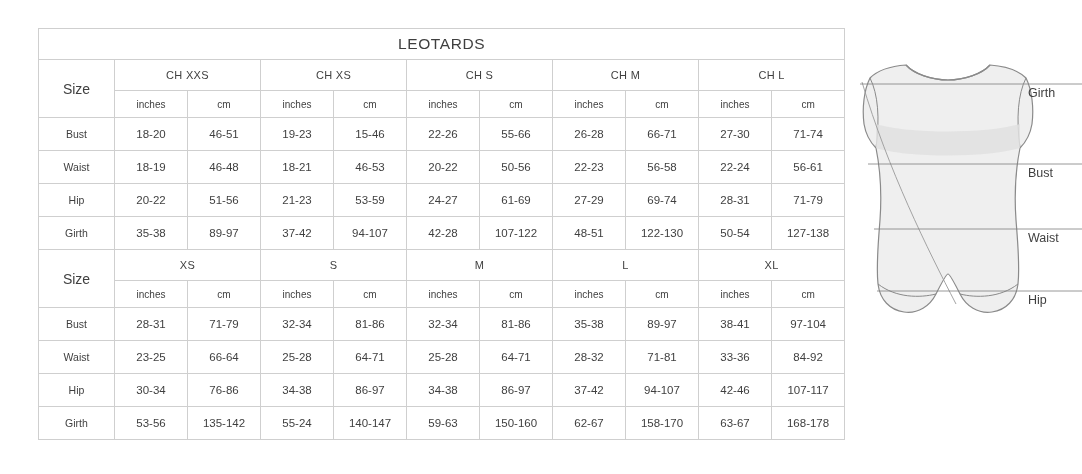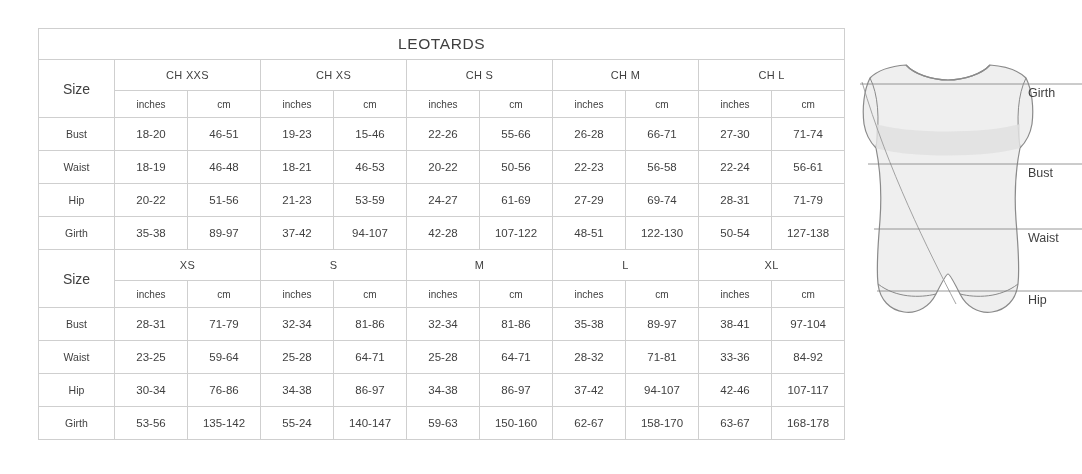--- a/index.html
+++ b/index.html
@@ -233,21 +233,21 @@
           <td class="value">32-34</td>
           <td class="value">81-86</td>
           <td class="value">35-38</td>
           <td class="value">89-97</td>
           <td class="value">38-41</td>
           <td class="value">97-104</td>
         </tr>
         <tr>
           <td class="row-label">Waist</td>
           <td class="value">23-25</td>
-          <td class="value">59-64</td>
+          <td class="value">66-64</td>
           <td class="value">25-28</td>
           <td class="value">64-71</td>
           <td class="value">25-28</td>
           <td class="value">64-71</td>
           <td class="value">28-32</td>
           <td class="value">71-81</td>
           <td class="value">33-36</td>
           <td class="value">84-92</td>
         </tr>
         <tr>

